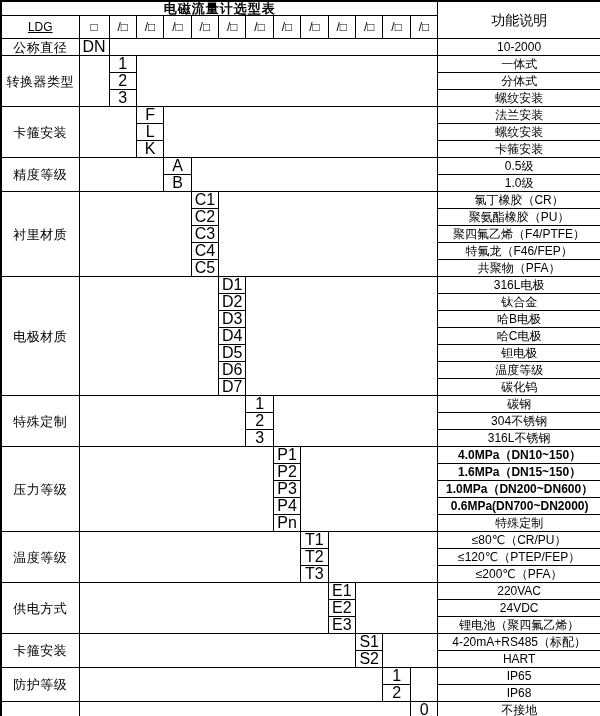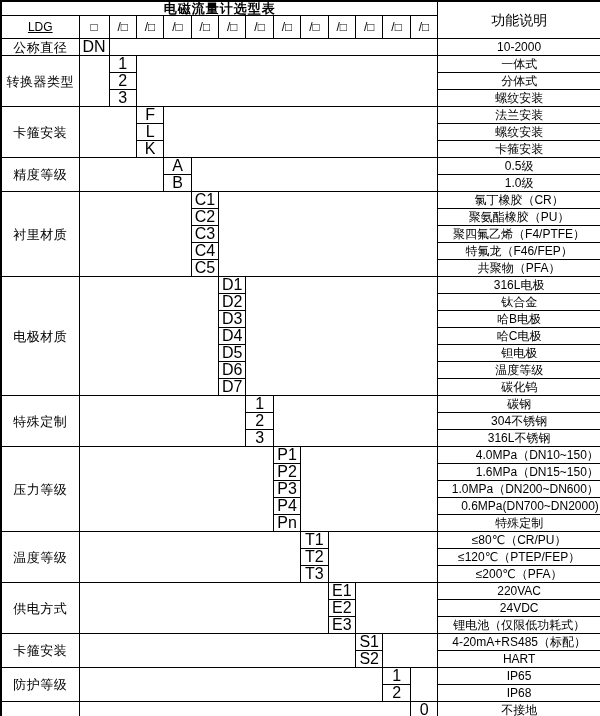--- a/index.html
+++ b/index.html
@@ -12,21 +12,21 @@
   tr.title-row{height:14px;}
   tr.model-row{height:23px;}
   tr.option-row{height:16px;}
   td.title{font-size:13px;font-weight:bold;letter-spacing:1px;}
   td.func-header{font-size:14px;}
   td.model-prefix{text-align:center;text-decoration:underline;}
   td.model-box,td.model-slot{font-size:12px;}
   td.cat{font-size:13px;letter-spacing:0.5px;}
   td.code{font-size:16px;}
   td.desc{font-size:12px;padding:0 1px;}
-  td.desc.left{text-align:right;padding-left:2px;}
+  td.desc.left{text-align:center;padding-left:2px;font-weight:bold;}
   td.spacer{background:#fff;}
 </style>
 </head>
 <body>
 
 <table>
   <colgroup>
     <col style="width:78px">
     <col style="width:30px">
     <col style="width:27.4px">
@@ -226,21 +226,21 @@
         <td class="code">E1</td>
         <td class="spacer" rowspan="3" colspan="3"></td>
         <td class="desc">220VAC</td>
       </tr>
       <tr class="option-row">
         <td class="code">E2</td>
         <td class="desc">24VDC</td>
       </tr>
       <tr class="option-row">
         <td class="code">E3</td>
-        <td class="desc">锂电池（仅限低功耗式）</td>
+        <td class="desc">锂电池（聚四氟乙烯）</td>
       </tr>
       <tr class="option-row">
         <td class="cat" rowspan="2">卡箍安装</td>
         <td class="spacer" rowspan="2" colspan="10"></td>
         <td class="code">S1</td>
         <td class="spacer" rowspan="2" colspan="2"></td>
         <td class="desc">4-20mA+RS485（标配）</td>
       </tr>
       <tr class="option-row">
         <td class="code">S2</td>

